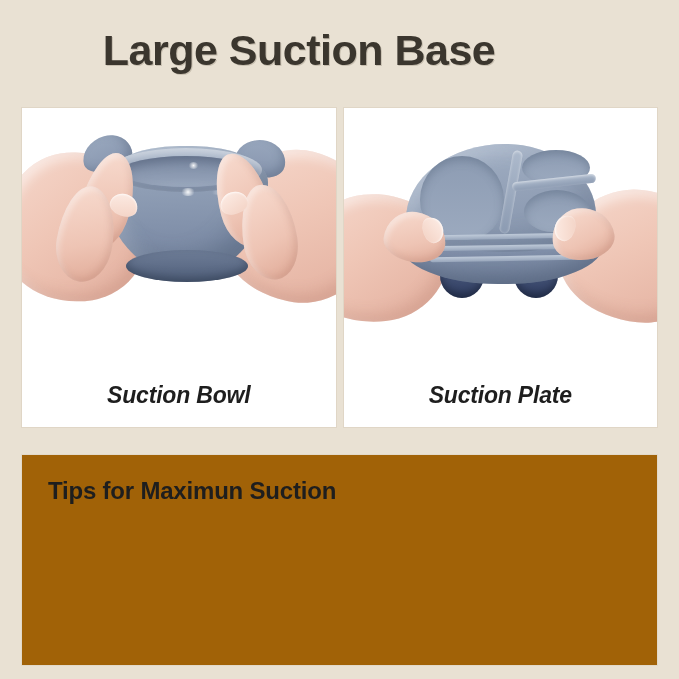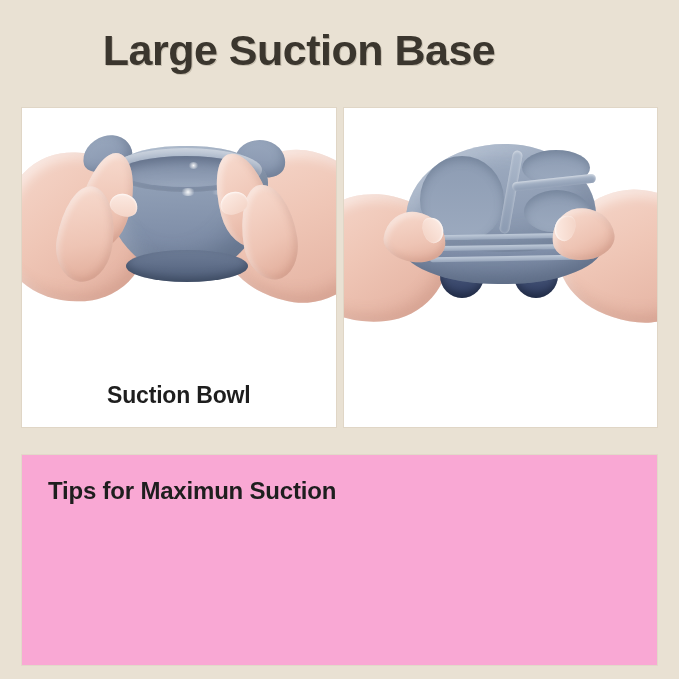--- a/index.html
+++ b/index.html
@@ -32,20 +32,21 @@
 
   
   .cards-row {
     position: absolute;
     top: 108px;
     left: 22px;
     width: 635px;
     height: 319px;
     display: flex;
     gap: 8px;
+    font-style: italic;
   }
   .photo-card {
     position: relative;
     flex: 1 1 0;
     background: #FFFFFF;
     overflow: hidden;
     box-shadow: 0 0 0 1px rgba(216,206,188,0.55);
   }
   .photo-stage {
     position: absolute;
@@ -240,21 +241,21 @@
   .plate-nail-l { left: 76px;  top: 112px; width: 26px;  height: 20px;  transform: rotate(70deg); }
   .plate-nail-r { left: 208px; top: 110px; width: 26px;  height: 20px;  transform: rotate(-70deg); }
 
   
   .tips-panel {
     position: absolute;
     left: 22px;
     top: 455px;
     width: 635px;
     height: 210px;
-    background: #f9a8d4;
+    background: #a16207;
     box-shadow: 0 0 0 1px rgba(219,210,192,0.5);
     box-sizing: border-box;
     padding: 22px 26px 8px 26px;
   }
   .tips-heading {
     font-size: 24px;
     font-weight: bold;
     color: #1E1E1E;
     letter-spacing: -0.2px;
     margin: 0 0 24px 0;
@@ -317,19 +318,20 @@
         <div class="plate-divider plate-div-h"></div>
         <div class="plate-groove gr1"></div>
         <div class="plate-groove gr2"></div>
         <div class="plate-groove gr3"></div>
         <div class="finger plate-fing-l"></div>
         <div class="finger plate-fing-r"></div>
         <div class="nail plate-nail-l"></div>
         <div class="nail plate-nail-r"></div>
       </div>
     </div>
+    <div class="card-caption">Suction Plate</div>
   </div>
 
 </div>
 
 <div class="tips-panel">
   <div class="tips-heading">Tips for Maximun Suction</div>
 </div>
 
 </body></html>

